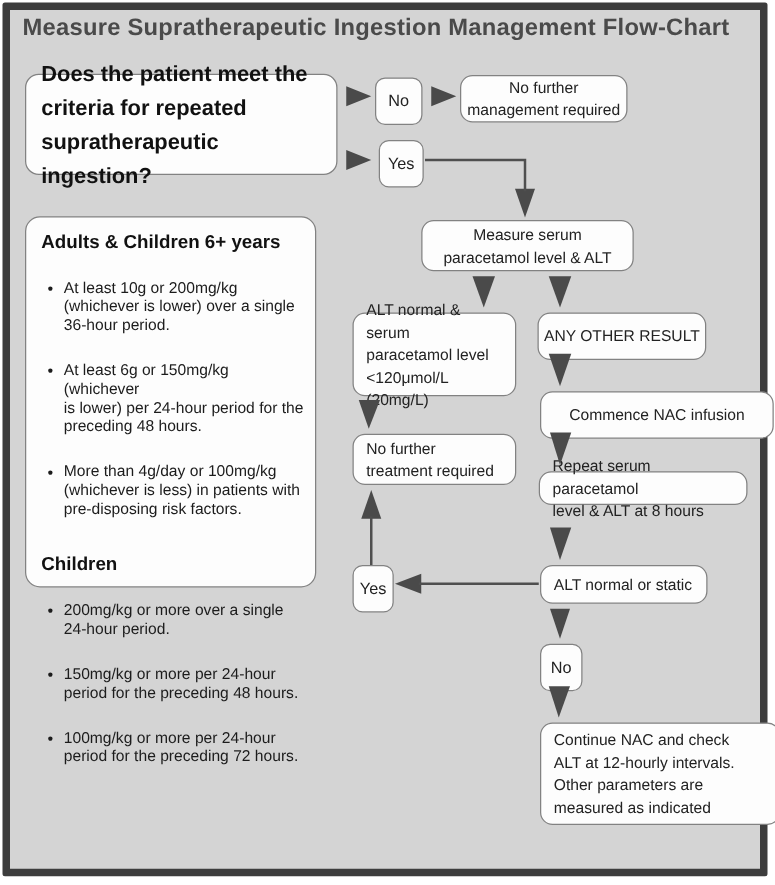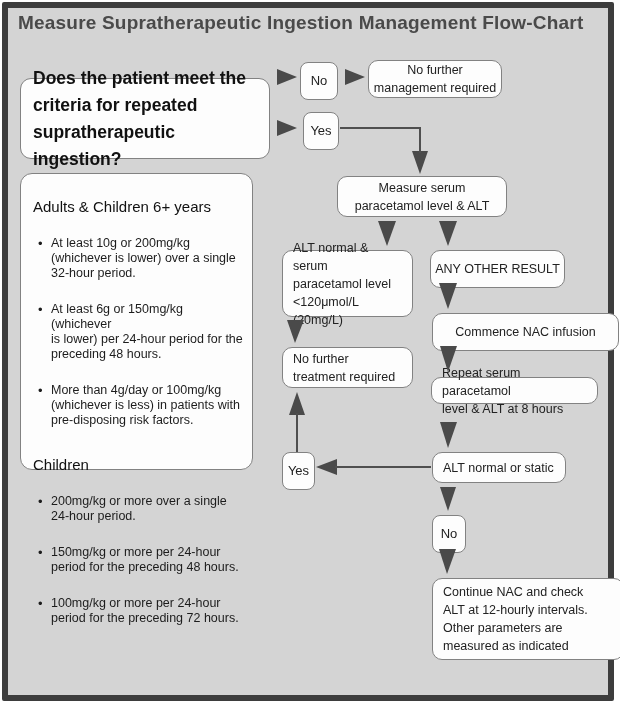--- a/index.html
+++ b/index.html
@@ -10,39 +10,39 @@
          background:#d4d4d4;}
   .title{position:absolute;left:18px;top:12px;width:580px;
          font-size:19px;font-weight:bold;color:#4a4a4a;letter-spacing:.2px;}
   .node{position:absolute;box-sizing:border-box;background:#fdfdfd;
         border:1.5px solid #828282;border-radius:10px;color:#222;
         font-size:12.5px;line-height:18px;display:flex;align-items:center;
         white-space:pre-line;}
   .center{justify-content:center;text-align:center;padding:18px 4px;}
   .left{justify-content:flex-start;text-align:left;padding:4px 6px 4px 10px;}
   .small{border-radius:8px;font-size:13px;}
-  .n-question{left:20px;top:78px;width:250px;height:81px;border-radius:11px;
+  .n-question{left:20px;top:59px;width:250px;height:81px;border-radius:11px;
               font-weight:bold;font-size:17.5px;line-height:27px;color:#111;
               padding:4px 8px 4px 12px;}
   .n-no-top{left:300px;top:62px;width:38px;height:30px;}
   .n-mgmt{left:368px;top:60px;width:134px;height:38px;}
   .n-yes-top{left:303px;top:112px;width:36px;height:30px;}
   .n-measure{left:337px;top:176px;width:170px;height:41px;}
   .n-alt-level{left:282px;top:250px;width:131px;height:67px;}
   .n-any-other{left:430px;top:250px;width:135px;height:30px;}
   .n-commence{left:432px;top:313px;width:187px;height:29px;border-radius:10px;}
   .n-no-treat{left:282px;top:347px;width:131px;height:41px;}
   .n-repeat{left:431px;top:377px;width:167px;height:27px;}
   .n-yes-low{left:282px;top:452px;width:33px;height:30px;}
   .n-alt-static{left:432px;top:452px;width:134px;height:31px;}
   .n-no-low{left:432px;top:515px;width:34px;height:30px;}
   .n-continue{left:432px;top:578px;width:192px;height:82px;}
   .n-criteria{left:20px;top:173px;width:233px;height:297px;display:block;
               padding:11px 6px 6px 12px;white-space:normal;border-radius:12px;}
-  .crit-h{font-size:15px;font-weight:normal;color:#111;margin:13px 0 5px 0;}
+  .crit-h{font-size:15px;font-weight:bold;color:#111;margin:0 0 5px 0;}
   .crit-h2{margin-top:7px;}
   .crit-ul{list-style:none;margin:0;padding:0;font-size:12.5px;
            line-height:15px;color:#1c1c1c;white-space:pre-line;}
   .crit-ul li{position:relative;padding-left:18px;margin-bottom:6px;}
   .crit-ul li::before{content:"\2022";position:absolute;left:5px;top:0;
            font-size:13px;}
   .connectors{position:absolute;left:0;top:0;pointer-events:none;}
 </style>
 </head>
 <body>
@@ -59,21 +59,21 @@
   <div class="node small center n-no-top">No</div>
   <div class="node center n-mgmt">No further
 management required</div>
   <div class="node small center n-yes-top">Yes</div>
 
   <div class="node n-criteria">
     <div class="crit-h">Adults &amp; Children 6+ years</div>
     <ul class="crit-ul">
       <li>At least 10g or 200mg/kg
 (whichever is lower) over a single
-32-hour period.</li>
+36-hour period.</li>
       <li>At least 6g or 150mg/kg (whichever
 is lower) per 24-hour period for the
 preceding 48 hours.</li>
       <li>More than 4g/day or 100mg/kg
 (whichever is less) in patients with
 pre-disposing risk factors.</li>
     </ul>
     <div class="crit-h crit-h2">Children</div>
     <ul class="crit-ul">
       <li>200mg/kg or more over a single

